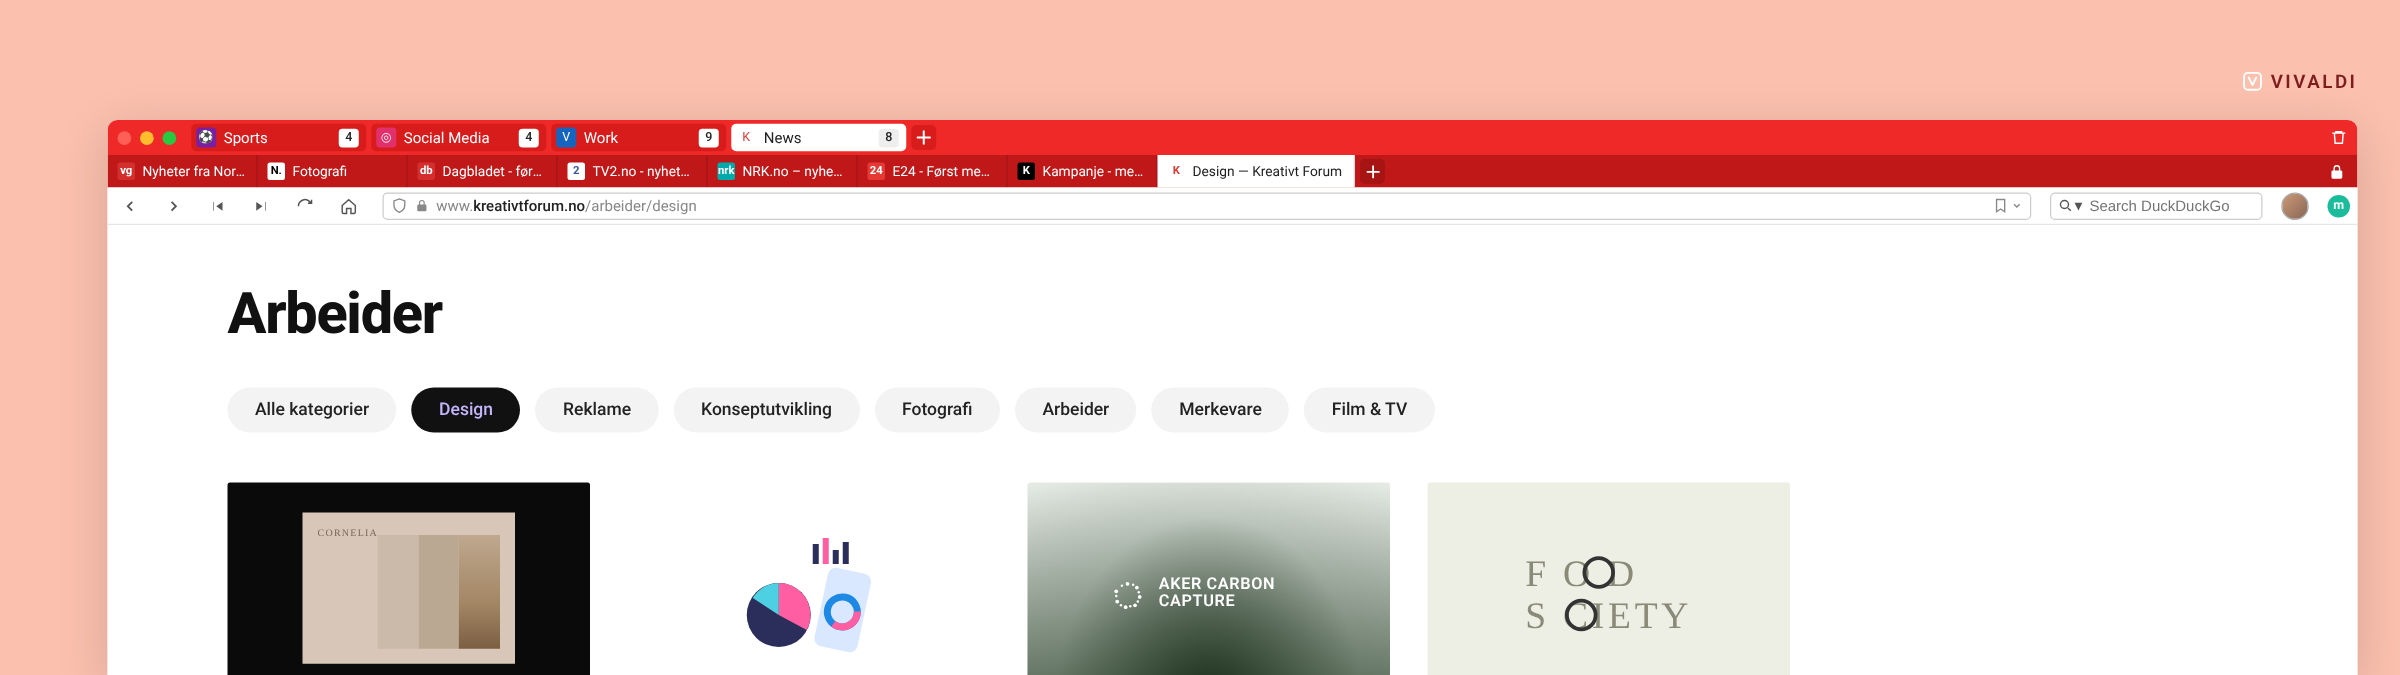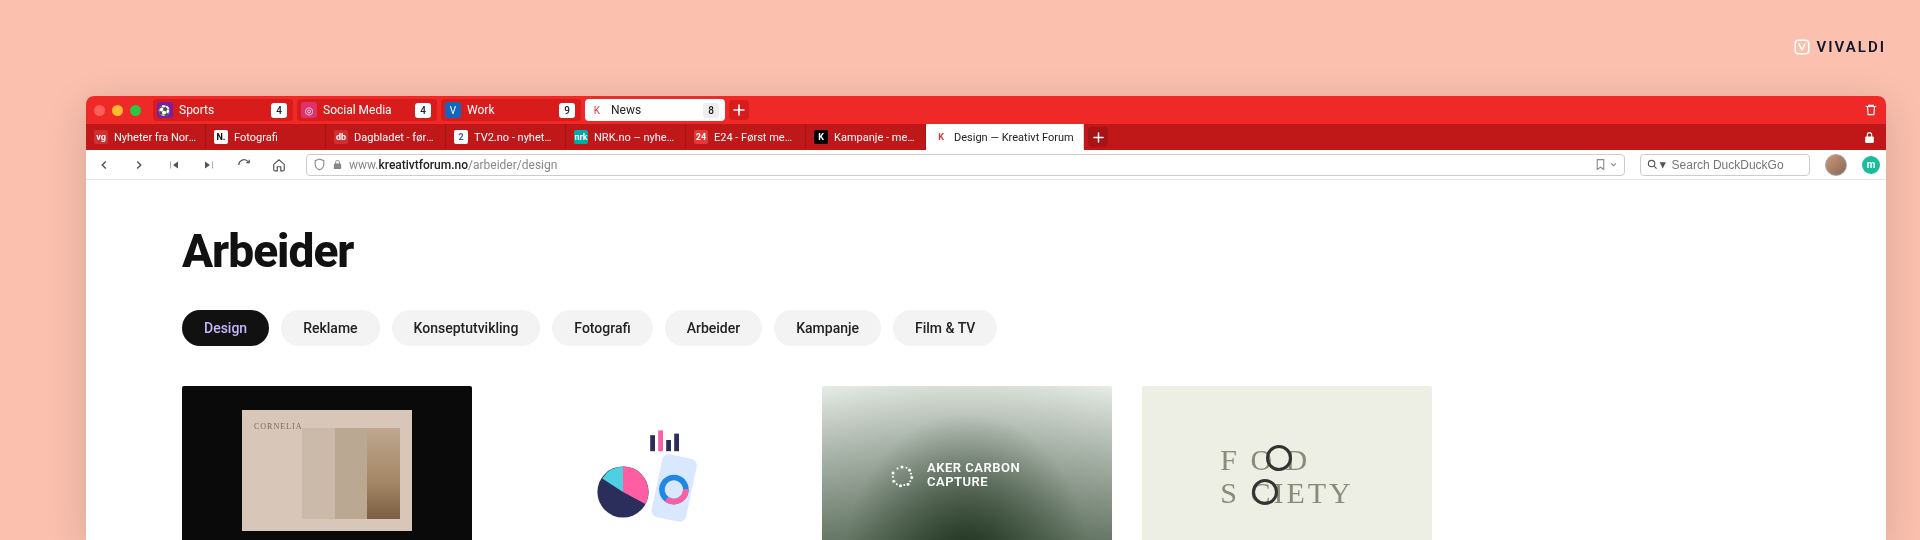--- a/index.html
+++ b/index.html
@@ -6,23 +6,23 @@
 body {
   font-family: -apple-system, BlinkMacSystemFont, "Segoe UI", Roboto, sans-serif;
   background: #FBC0AE;
   width: 1920px;
   height: 540px;
   overflow: hidden;
   position: relative;
 }
 .vivaldi-logo {
   position: absolute;
-  top: 38px;
+  top: 56px;
   right: 34px;
-  color: #0f172a;
+  color: #7f1d1d;
   display: flex;
   align-items: flex-end;
   gap: 6px;
   font-weight: 600;
   letter-spacing: 2px;
   font-size: 15px;
 }
 .vivaldi-logo svg { width: 18px; height: 18px; }
 .browser-window {
   position: absolute;
@@ -381,26 +381,27 @@
         </svg>
     </div>
 
     <div class="avatar"></div>
     <div class="sync-dot">m</div>
   </div>
 
   <div class="page-content">
     <h1 class="page-title">Arbeider</h1>
     <div class="filter-row" id="filters">
+        <div class="filter-pill">Alle kategorier</div>
         <div class="filter-pill active">Design</div>
         <div class="filter-pill">Reklame</div>
         <div class="filter-pill">Konseptutvikling</div>
         <div class="filter-pill">Fotografi</div>
         <div class="filter-pill">Arbeider</div>
-        <div class="filter-pill">Kampanje</div>
+        <div class="filter-pill">Merkevare</div>
         <div class="filter-pill">Film &amp; TV</div>
       </div>
     <div class="cards">
       <div class="card card1">
         <div class="inner">
             <span>CORNELIA</span>
           <div style="flex:1;display:flex;margin-top:6px;">
             <div style="flex:1;background:#cbb9a9"></div>
             <div style="flex:1;background:#bba892"></div>
             <div style="flex:1;background:linear-gradient(#bfa88f,#a38664 60%,#7c5f43)"></div>

